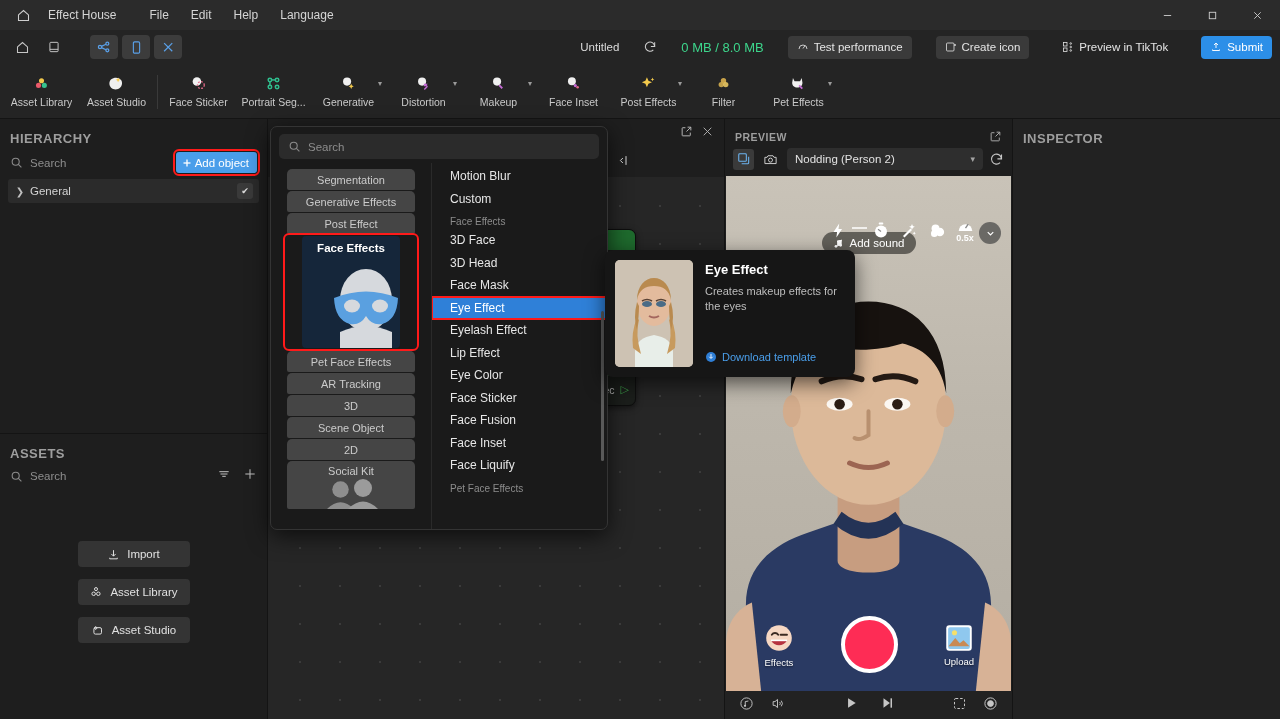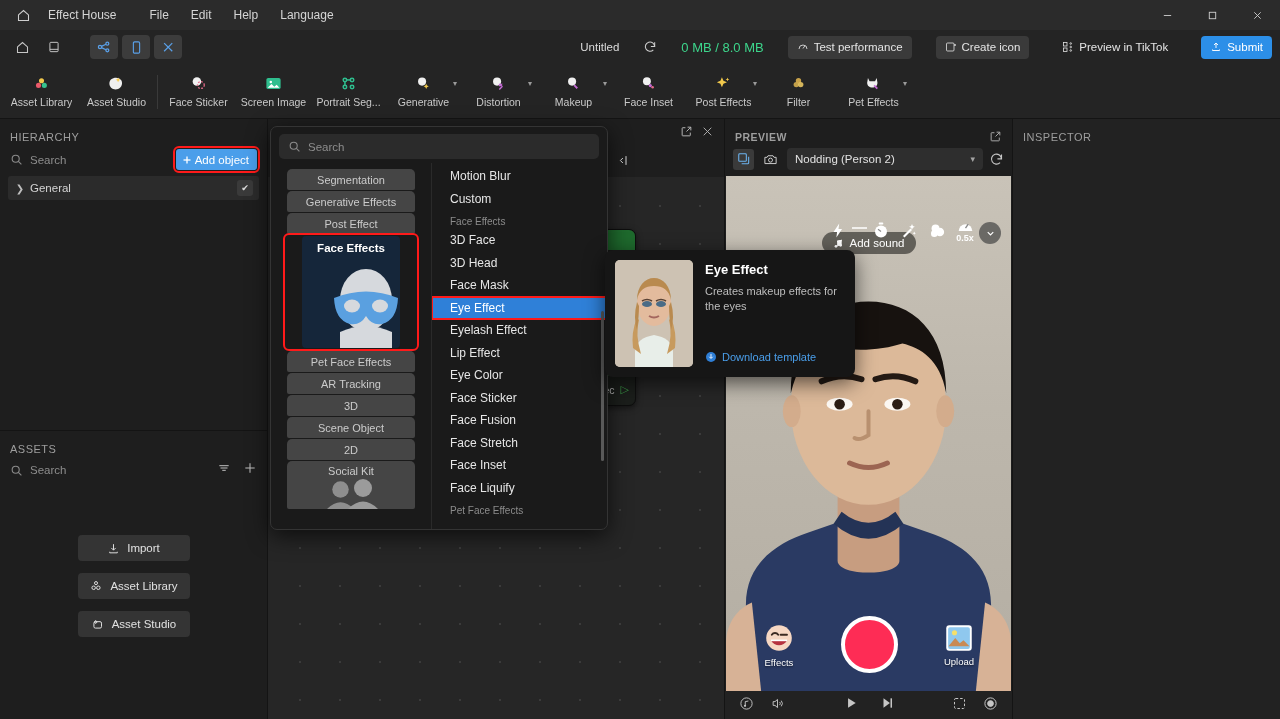--- a/index.html
+++ b/index.html
@@ -60,21 +60,21 @@
   }
   .tool .tlabel { font-size: 10.5px; color: #c9c9c9; white-space: nowrap; max-width: 74px; overflow:hidden; text-overflow: ellipsis; }
   .tool .ticon { height: 20px; display:flex; align-items:center; justify-content:center; }
   .tool .caret { position:absolute; right: 4px; top: 12px; color: #9a9a9a; font-size: 8px; }
   .tool-div { width: 1px; height: 34px; background: #3a3a3a; margin: 8px 3px 0 3px; }
 
   
   .main { position: absolute; top: 119px; left: 0; right: 0; bottom: 0; display: flex; }
 
   .lpanel { width: 268px; background: #1e1e1e; border-right: 1px solid #141414; display:flex; flex-direction: column; }
-  .panel-title { font-size: 11px; font-weight: normal; letter-spacing: .5px; color: #9e9e9e; padding: 12px 10px 4px 10px; }
+  .panel-title { font-size: 13px; font-weight: bold; letter-spacing: .5px; color: #9e9e9e; padding: 12px 10px 4px 10px; }
   .srow { display:flex; align-items:center; padding: 2px 10px 6px 10px; gap: 6px; position: relative; }
   .search-wrap { display:flex; align-items:center; gap:7px; flex: 1; }
   .search-ico { color: #8b8b8b; display:flex; }
   .search-input {
     background: transparent; border: none; outline: none; color: #cfcfcf;
     font-size: 11.5px; font-family: "Liberation Sans", sans-serif; width: 100%;
   }
   .search-input::placeholder { color: #8d8d8d; }
   .addobj {
     display:flex; align-items:center; gap: 2px; background: #4a9eea; color: #fff;
@@ -362,30 +362,20 @@
     </div>
     <div class="tool-div"></div>
     <div class="tool">
       <div class="ticon">
         <svg width="19" height="19" viewBox="0 0 24 24">
             <circle cx="10" cy="9.5" r="5.4" fill="#f1f1f1"></circle>
             <circle cx="15" cy="14" r="4.3" fill="none" stroke="#e46a8a" stroke-width="1.6" stroke-dasharray="2.2 1.8"></circle>
           </svg>
       </div>
       <div class="tlabel">Face Sticker</div>
-    </div>
-    <div class="tool">
-      <div class="ticon">
-        <svg width="19" height="19" viewBox="0 0 24 24">
-            <rect x="3" y="5" width="18" height="14" rx="2.4" fill="#2fbe8e"></rect>
-            <circle cx="8.6" cy="10" r="1.6" fill="#fff"></circle>
-            <path d="M4.5 17.5l5-5 3.5 3.5 3-2.5 3.5 4z" fill="#fff"></path>
-          </svg>
-      </div>
-      <div class="tlabel">Screen Image</div>
     </div>
     <div class="tool">
       <div class="ticon">
         <svg width="19" height="19" viewBox="0 0 24 24" stroke="#2fbe8e" fill="none" stroke-width="1.9">
           <circle cx="7.5" cy="7.5" r="2.2"></circle>
             <circle cx="16.5" cy="7.5" r="2.2"></circle>
             <circle cx="7.5" cy="16.5" r="2.2"></circle>
             <circle cx="16.5" cy="16.5" r="2.2"></circle>
           <line x1="9.7" y1="7.5" x2="14.3" y2="7.5"></line>
             <line x1="7.5" y1="9.7" x2="7.5" y2="14.3"></line>
@@ -921,23 +911,20 @@
             <span>Lip Effect</span>
           </div>
         <div class="li">
             <span>Eye Color</span>
           </div>
         <div class="li">
             <span>Face Sticker</span>
           </div>
         <div class="li">
             <span>Face Fusion</span>
-          </div>
-        <div class="li">
-            <span>Face Stretch</span>
           </div>
         <div class="li">
             <span>Face Inset</span>
           </div>
         <div class="li">
             <span>Face Liquify</span>
           </div>
         <div class="grp">
             <span>Pet Face Effects</span>
           </div>

